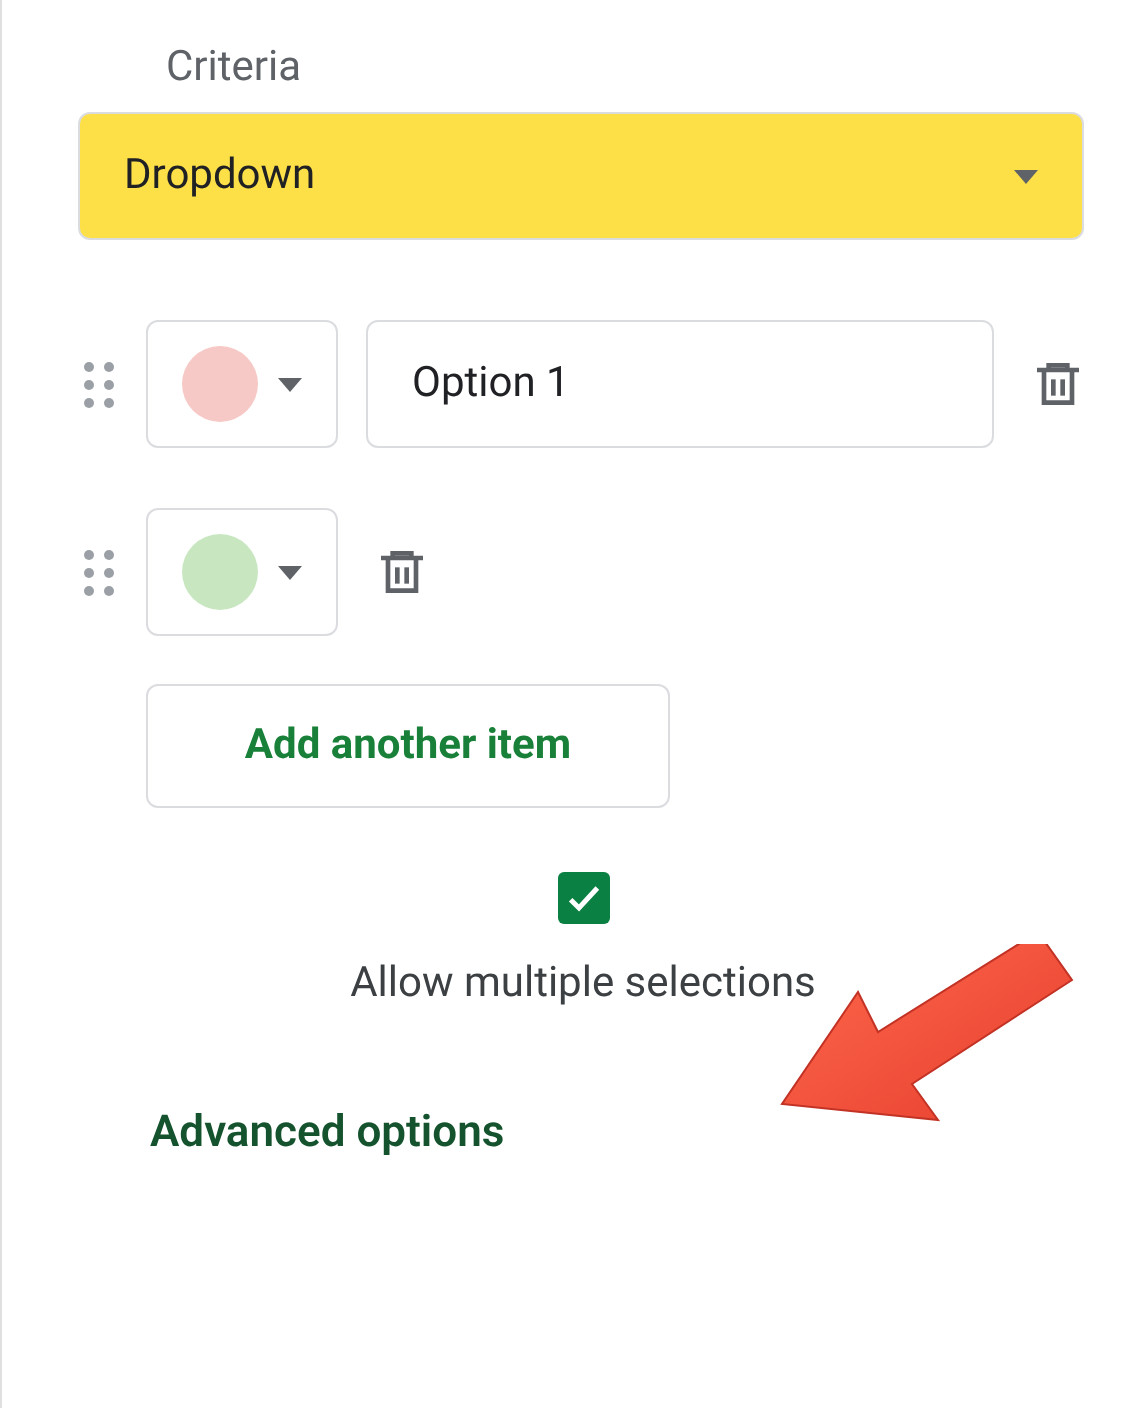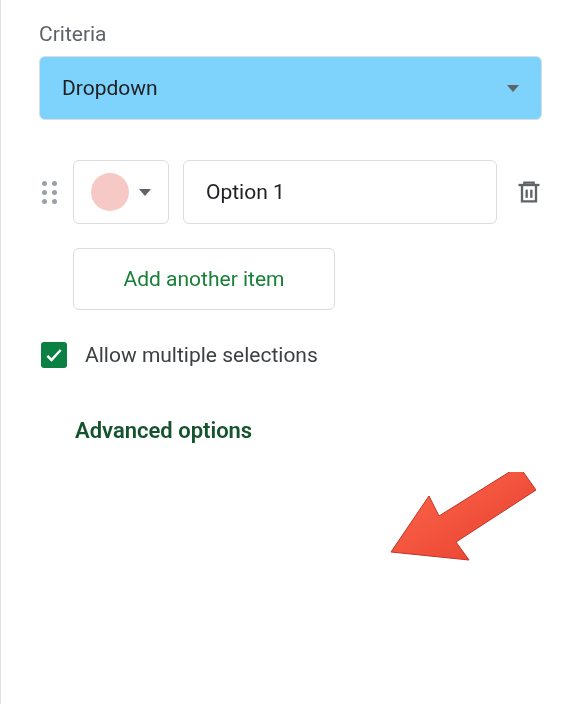--- a/index.html
+++ b/index.html
@@ -16,46 +16,47 @@
     position: relative;
     border-left: 1px solid #e0e0e0;
   }
   .inner {
     padding-left: 28px;
   }
   .criteria-label {
     font-size: 21px;
     color: #5f6368;
     margin-bottom: 10px;
+    margin-left: 44px;
   }
   .criteria-select {
     border: 1px solid #dadce0;
     border-radius: 6px;
     height: 64px;
     display: flex;
     align-items: center;
     padding: 0 22px;
     justify-content: space-between;
     cursor: pointer;
-    background: #7dd3fc;
+    background: #fde047;
   }
   .criteria-select .value {
     font-size: 21px;
     color: #202124;
   }
   .caret {
     width: 0; height: 0;
     border-left: 6px solid transparent;
     border-right: 6px solid transparent;
     border-top: 7px solid #5f6368;
   }
   .options-block {
     margin-top: 40px;
     display: flex;
-    flex-direction: row;
+    flex-direction: column;
     gap: 30px;
   }
   .option-row {
     display: flex;
     align-items: center;
     gap: 14px;
   }
   .drag-handle {
     width: 20px;
     display: grid;
@@ -118,29 +119,30 @@
     width: 262px;
     display: flex;
     align-items: center;
     justify-content: center;
     background: #fff;
     cursor: pointer;
   }
   .add-item-btn span {
     color: #188038;
     font-size: 21px;
-    font-weight: 400;
+    font-weight: 700;
   }
   .checkbox-row {
     margin-top: 32px;
     margin-left: 2px;
     display: flex;
     align-items: center;
     gap: 18px;
     position: relative;
+    flex-direction: column;
   }
   .checkbox {
     width: 26px; height: 26px;
     border-radius: 3px;
     display: flex;
     align-items: center;
     justify-content: center;
     cursor: pointer;
   }
   .checkbox.checked {

